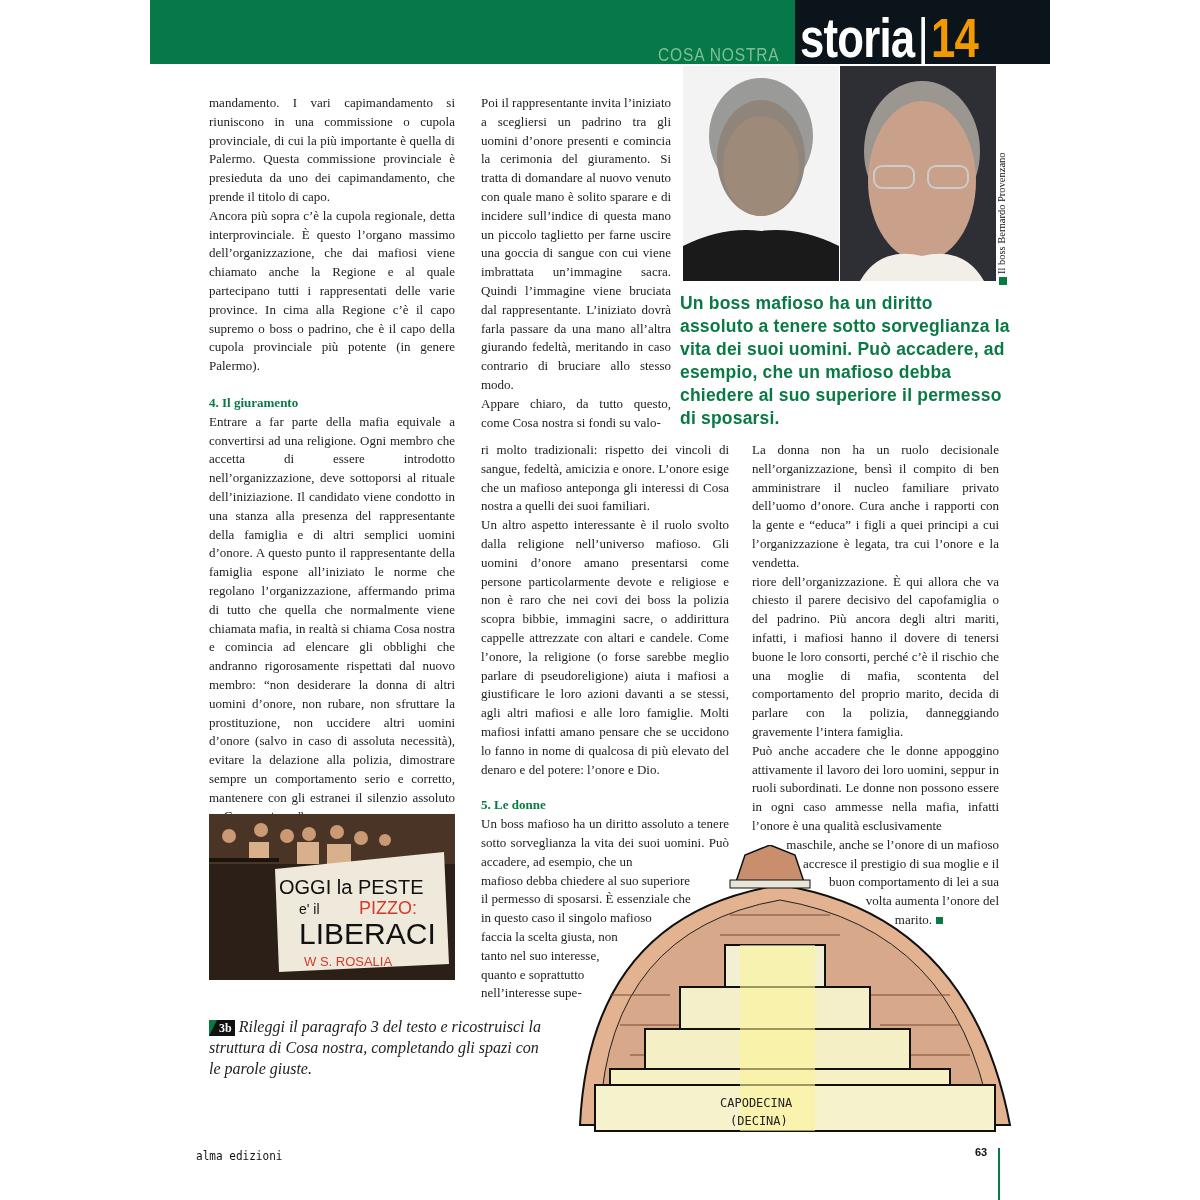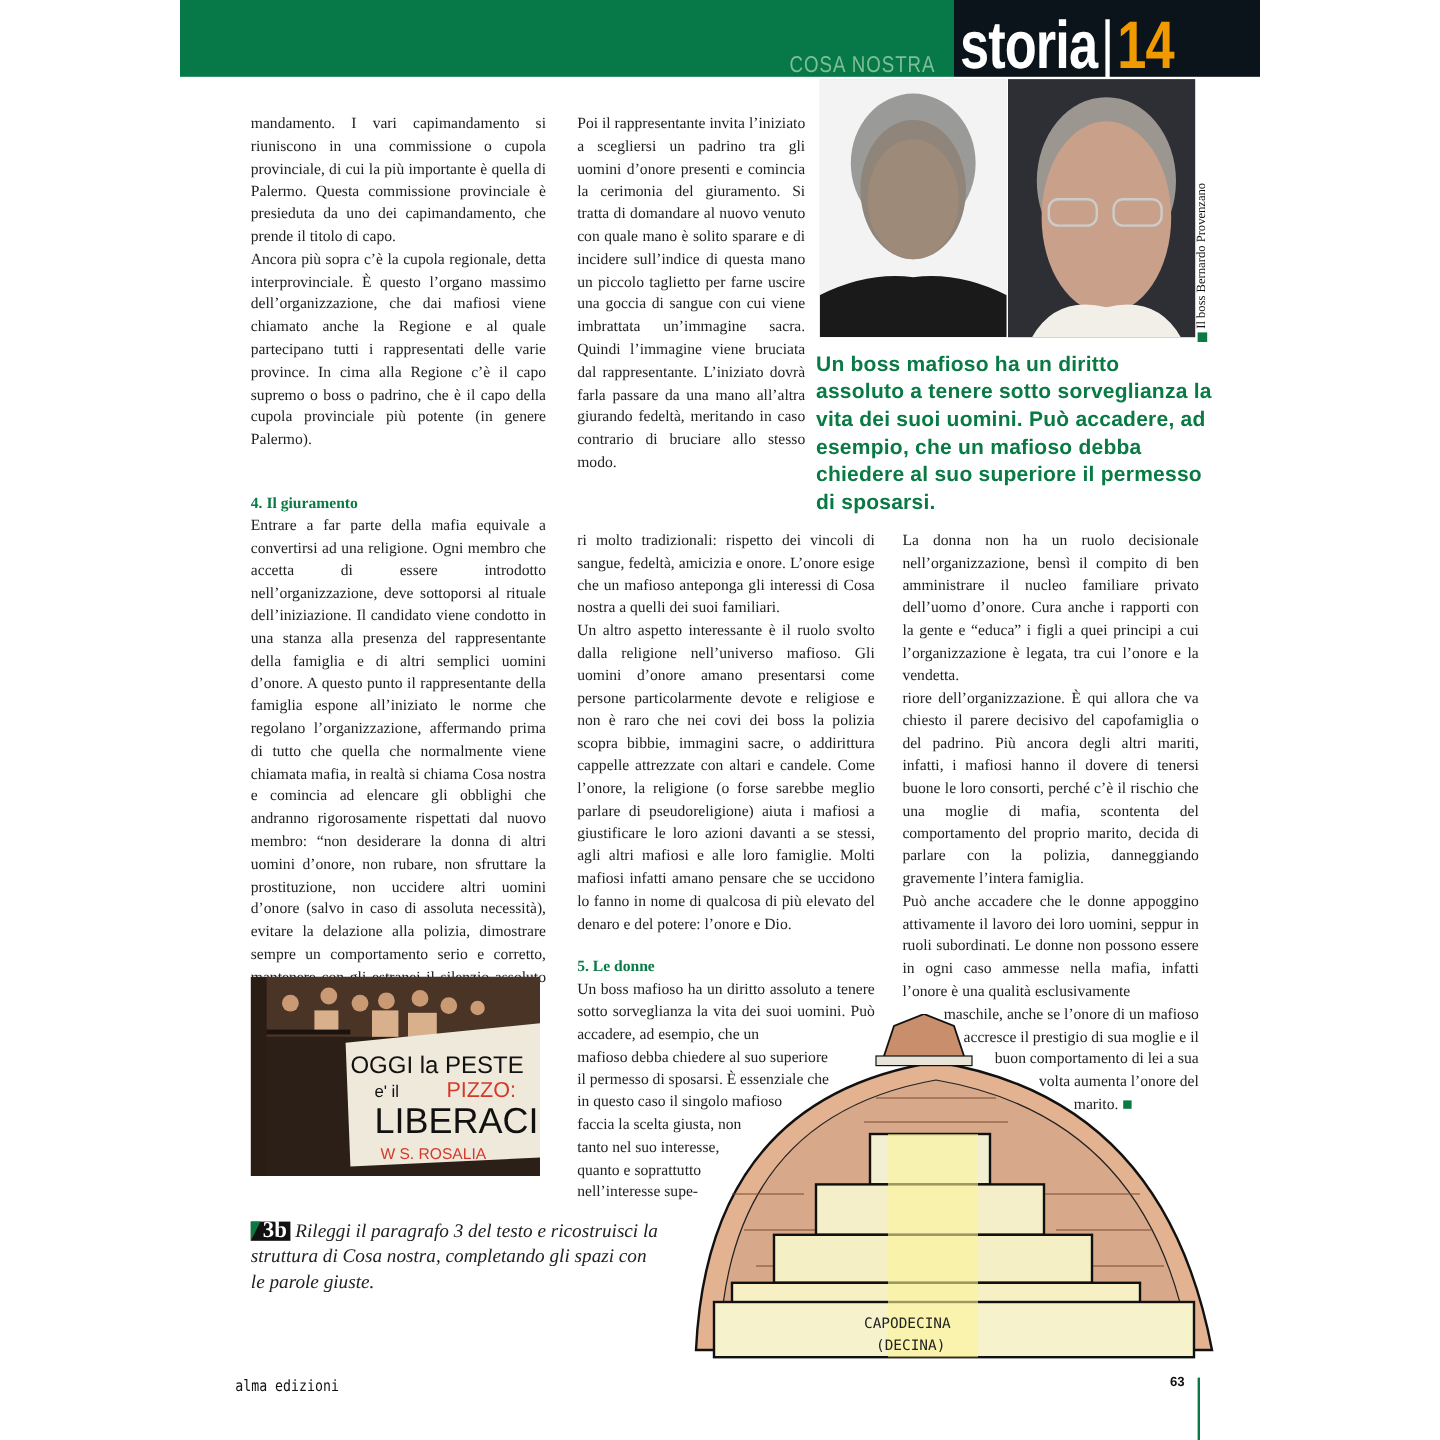--- a/index.html
+++ b/index.html
@@ -7,32 +7,32 @@
          font-family:"Liberation Serif","DejaVu Serif",serif; color:#222; }
   .abs { position:absolute; }
   .header-green { left:150px; top:0; width:645px; height:64px; background:#077847; }
   .header-dark { left:795px; top:0; width:255px; height:64px; background:#0b141a; }
   .cosa-nostra { left:658px; top:44px; font-family:"Liberation Sans",sans-serif; font-size:19px; color:#7fbf98; letter-spacing:1px; transform:scaleX(0.82); transform-origin:left top; }
   .storia { left:800px; top:8px; font-family:"Liberation Sans",sans-serif; font-weight:bold; font-size:56px; line-height:60px; color:#ffffff; transform:scaleX(0.78); transform-origin:left top; letter-spacing:-1px; white-space:nowrap; }
   .storia .bar { color:#ffffff; font-weight:normal; margin:0 4px; }
   .storia .num { color:#f09a00; }
   .col { font-size:13px; line-height:18.8px; text-align:justify; hyphens:manual; }
   .col p { margin:0; }
-  .col .h { color:#0a7a45; font-weight:bold; margin-top:34px; }
+  .col .h { color:#0a7a45; font-weight:bold; margin-top:18px; }
   .col1 { left:209px; top:94px; width:246px; }
   .col2 { left:481px; top:94px; width:190px; }
   .col2b { left:481px; top:441px; width:248px; }
   .col3 { left:752px; top:441px; width:247px; }
   .pull { left:680px; top:292px; width:330px; font-family:"Liberation Sans",sans-serif; font-weight:bold; font-size:17.5px; line-height:23px; color:#0a7a45; letter-spacing:0.2px; }
   .photo { background:#333; overflow:hidden; }
   .caption-v { left:996px; top:140px; width:14px; height:145px; }
   .caption-v span { position:absolute; left:0; top:0; transform:rotate(-90deg) translate(-145px,0); transform-origin:left top; white-space:nowrap; font-size:10.5px; width:145px; color:#111; }
   .caption-v .sq { display:inline-block; width:8px; height:8px; background:#0a7a45; margin-right:3px; vertical-align:middle; }
   .exercise { left:209px; top:1016px; width:345px; font-style:italic; font-size:16px; line-height:21px; color:#222; }
-  .ex-badge { display:inline-block; background:#111; color:#fff; font-style:normal; font-weight:bold; font-size:19px; padding:0 3px 0 10px; margin-right:4px; position:relative; line-height:16px; }
+  .ex-badge { display:inline-block; background:#111; color:#fff; font-style:normal; font-weight:bold; font-size:12px; padding:0 3px 0 10px; margin-right:4px; position:relative; line-height:16px; }
   .ex-badge::before { content:""; position:absolute; left:0; top:0; border-left:8px solid #0a7a45; border-bottom:16px solid transparent; }
   .footer-left { left:196px; top:1148px; font-family:"DejaVu Sans Mono",monospace; font-size:13px; color:#111; transform:scaleX(0.85); transform-origin:left top; }
   .footer-page { left:975px; top:1146px; font-family:"Liberation Sans",sans-serif; font-weight:bold; font-size:11px; color:#111; }
   .footer-rule { left:998px; top:1148px; width:2px; height:52px; background:#0a7a45; }
   .end-sq { display:inline-block; width:7px; height:7px; background:#0a7a45; margin-left:4px; }
 </style>
 </head>
 <body>
 
 <div class="abs header-green"></div>
@@ -42,21 +42,21 @@
   <span>storia</span><span class="bar">|</span><span class="num">14</span>
 </div>
 
 <div class="abs col col1">
   <p>mandamento. I vari capimandamento si riuniscono in una commissione o cupola provinciale, di cui la più importante è quella di Palermo. Questa commissione provinciale è presieduta da uno dei capimandamento, che prende il titolo di capo.</p>
   <p>Ancora più sopra c’è la cupola regionale, detta interprovinciale. È questo l’organo massimo dell’organizzazione, che dai mafiosi viene chiamato anche la Regione e al quale partecipano tutti i rappresentati delle varie province. In cima alla Regione c’è il capo supremo o boss o padrino, che è il capo della cupola provinciale più potente (in genere Palermo).</p>
   <p class="h">4. Il giuramento</p>
   <p>Entrare a far parte della mafia equivale a convertirsi ad una religione. Ogni membro che accetta di essere introdotto nell’organizzazione, deve sottoporsi al rituale dell’iniziazione. Il candidato viene condotto in una stanza alla presenza del rappresentante della famiglia e di altri semplici uomini d’onore. A questo punto il rappresentante della famiglia espone all’iniziato le norme che regolano l’organizzazione, affermando prima di tutto che quella che normalmente viene chiamata mafia, in realtà si chiama Cosa nostra e comincia ad elencare gli obblighi che andranno rigorosamente rispettati dal nuovo membro: “non desiderare la donna di altri uomini d’onore, non rubare, non sfruttare la prostituzione, non uccidere altri uomini d’onore (salvo in caso di assoluta necessità), evitare la delazione alla polizia, dimostrare sempre un comportamento serio e corretto, mantenere con gli estranei il silenzio assoluto su Cosa nostra…”</p>
 </div>
 
-<div class="abs photo" style="left:209px;top:814px;width:228px;height:166px;background:#2a1d14;padding-left:13px;">
+<div class="abs photo" style="left:209px;top:814px;width:246px;height:166px;background:#2a1d14;">
   <svg width="246" height="166" viewBox="0 0 246 166">
     <rect width="246" height="166" fill="#2b1f17"></rect>
     <rect x="0" y="0" width="246" height="50" fill="#4a3426"></rect>
     <g fill="#c99a74">
       <circle cx="20" cy="22" r="7"></circle>
         <circle cx="52" cy="16" r="7"></circle>
         <circle cx="78" cy="22" r="7"></circle>
       <circle cx="100" cy="20" r="7"></circle>
         <circle cx="128" cy="18" r="7"></circle>
         <circle cx="152" cy="24" r="7"></circle>
@@ -72,20 +72,21 @@
     <text x="70" y="80" font-family="Liberation Sans, sans-serif" font-size="20" fill="#111">OGGI la PESTE</text>
     <text x="90" y="100" font-family="Liberation Sans, sans-serif" font-size="14" fill="#111">e' il</text>
     <text x="150" y="100" font-family="Liberation Sans, sans-serif" font-size="18" fill="#d23a2a">PIZZO:</text>
     <text x="90" y="130" font-family="Liberation Sans, sans-serif" font-size="30" fill="#111">LIBERACI</text>
     <text x="95" y="152" font-family="Liberation Sans, sans-serif" font-size="13" fill="#d23a2a">W S. ROSALIA</text>
   </svg>
 </div>
 
 <div class="abs col col2">
   <p>Poi il rappresentante invita l’iniziato a scegliersi un padrino tra gli uomini d’onore presenti e comincia la cerimonia del giuramento. Si tratta di domandare al nuovo venuto con quale mano è solito sparare e di incidere sull’indice di questa mano un piccolo taglietto per farne uscire una goccia di sangue con cui viene imbrattata un’immagine sacra. Quindi l’immagine viene bruciata dal rappresentante. L’iniziato dovrà farla passare da una mano all’altra giurando fedeltà, meritando in caso contrario di bruciare allo stesso modo.</p>
+  <p>Appare chiaro, da tutto questo, come Cosa nostra si fondi su valo-</p>
 </div>
 
 <div class="abs col col2b">
   <p>ri molto tradizionali: rispetto dei vincoli di sangue, fedeltà, amicizia e onore. L’onore esige che un mafioso anteponga gli interessi di Cosa nostra a quelli dei suoi familiari.</p>
   <p>Un altro aspetto interessante è il ruolo svolto dalla religione nell’universo mafioso. Gli uomini d’onore amano presentarsi come persone particolarmente devote e religiose e non è raro che nei covi dei boss la polizia scopra bibbie, immagini sacre, o addirittura cappelle attrezzate con altari e candele. Come l’onore, la religione (o forse sarebbe meglio parlare di pseudoreligione) aiuta i mafiosi a giustificare le loro azioni davanti a se stessi, agli altri mafiosi e alle loro famiglie. Molti mafiosi infatti amano pensare che se uccidono lo fanno in nome di qualcosa di più elevato del denaro e del potere: l’onore e Dio.</p>
   <p class="h" style="margin-top:17px">5. Le donne</p>
   <p>Un boss mafioso ha un diritto assoluto a tenere sotto sorveglianza la vita dei suoi uomini. Può accadere, ad esempio, che un</p>
   <p style="text-align:left">mafioso debba chiedere al suo superiore</p>
   <p style="text-align:left">il permesso di sposarsi. È essenziale che</p>
   <p style="text-align:left">in questo caso il singolo mafioso</p>

